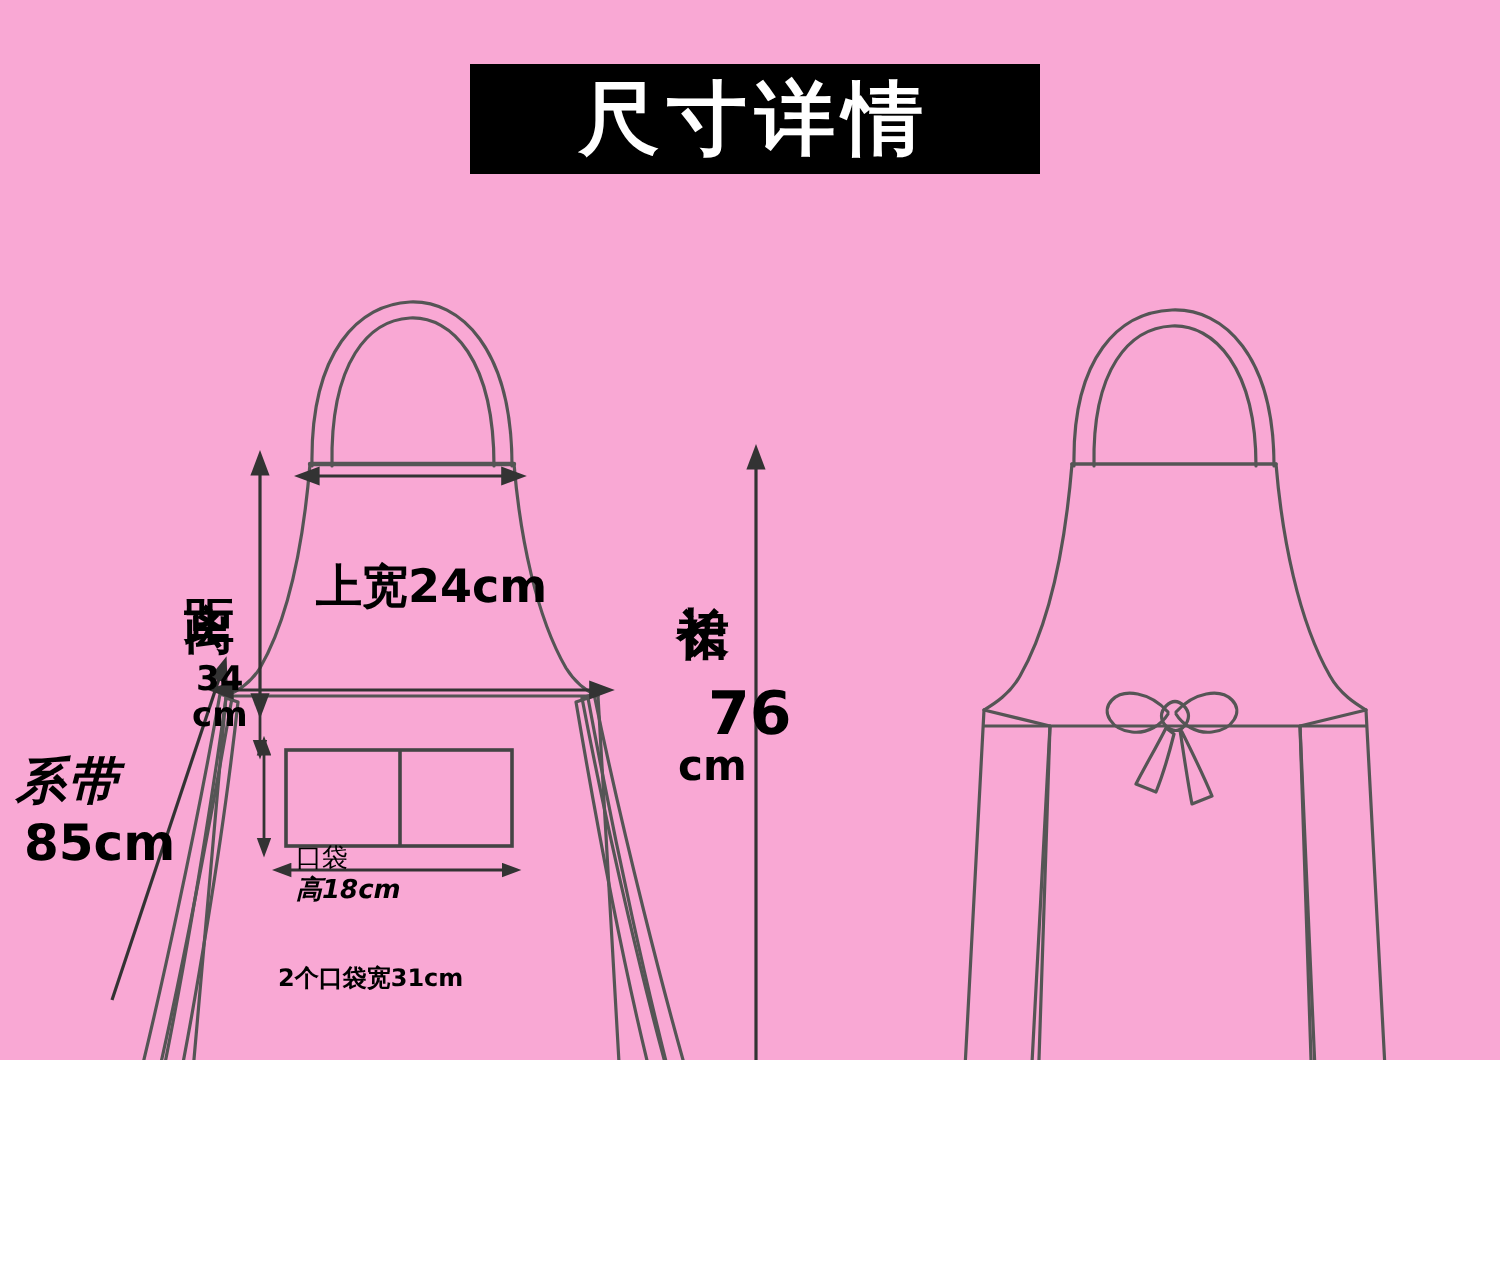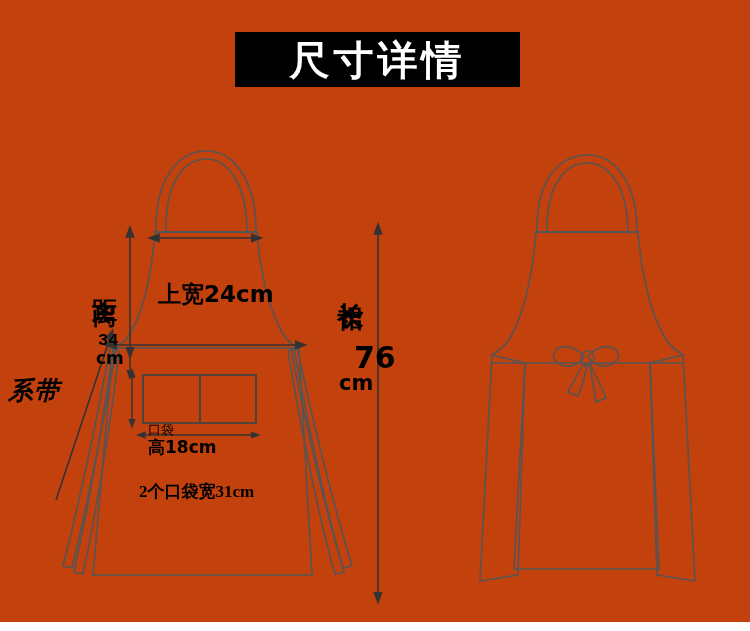--- a/index.html
+++ b/index.html
@@ -6,22 +6,22 @@
     margin: 0;
     padding: 0;
     background: #ffffff;
   }
   body {
     font-family: "Liberation Sans", "DejaVu Sans", sans-serif;
   }
   #page {
     position: relative;
     width: 750px;
-    height: 622px;
-    background: #c2410c;
+    height: 530px;
+    background: #f9a8d4;
     overflow: hidden;
   }
   #title-banner {
     position: absolute;
     left: 235px;
     top: 32px;
     width: 285px;
     height: 55px;
     background: #000000;
     display: flex;
@@ -61,21 +61,20 @@
     top: 240px;
     font-size: 25px;
     letter-spacing: 1px;
   }
   #lbl-distance-num {
     left: 98px;
     top: 292px;
     font-size: 17px;
     font-weight: bold;
     text-align: center;
-    font-family: Liberation Mono, monospace;
   }
   #lbl-distance-unit {
     left: 96px;
     top: 310px;
     font-size: 17px;
     font-weight: bold;
   }
   #lbl-topwidth {
     left: 158px;
     top: 243px;
@@ -117,28 +116,28 @@
   #lbl-pocket {
     left: 148px;
     top: 383px;
     font-size: 13px;
     font-weight: normal;
     text-align: center;
   }
   #lbl-pocket-h {
     left: 148px;
     top: 399px;
-    font-size: 17px;
-    font-weight: bold;
+    font-size: 13px;
+    font-weight: bold;
+    font-style: italic;
   }
   #lbl-pockets-w {
     left: 139px;
     top: 443px;
-    font-size: 17px;
-    font-family: Liberation Serif, serif;
+    font-size: 12px;
   }
 </style>
 </head>
 <body>
 
 <div id="page">
 
   <div id="title-banner">
     <span id="title-text">尺寸详情</span>
   </div>
@@ -250,19 +249,20 @@
   <div class="lbl" id="lbl-distance-unit">cm</div>
 
   <div class="lbl" id="lbl-topwidth">上宽24cm</div>
 
 
   <div class="lbl vert" id="lbl-length">裙长</div>
   <div class="lbl" id="lbl-length-num">76</div>
   <div class="lbl" id="lbl-length-unit">cm</div>
 
   <div class="lbl" id="lbl-strap">系带</div>
+  <div class="lbl" id="lbl-strap-num">85cm</div>
 
   <div class="lbl" id="lbl-pocket">口袋</div>
   <div class="lbl" id="lbl-pocket-h">高18cm</div>
 
   <div class="lbl" id="lbl-pockets-w">2个口袋宽31cm</div>
 
 </div>
 
 </body></html>

